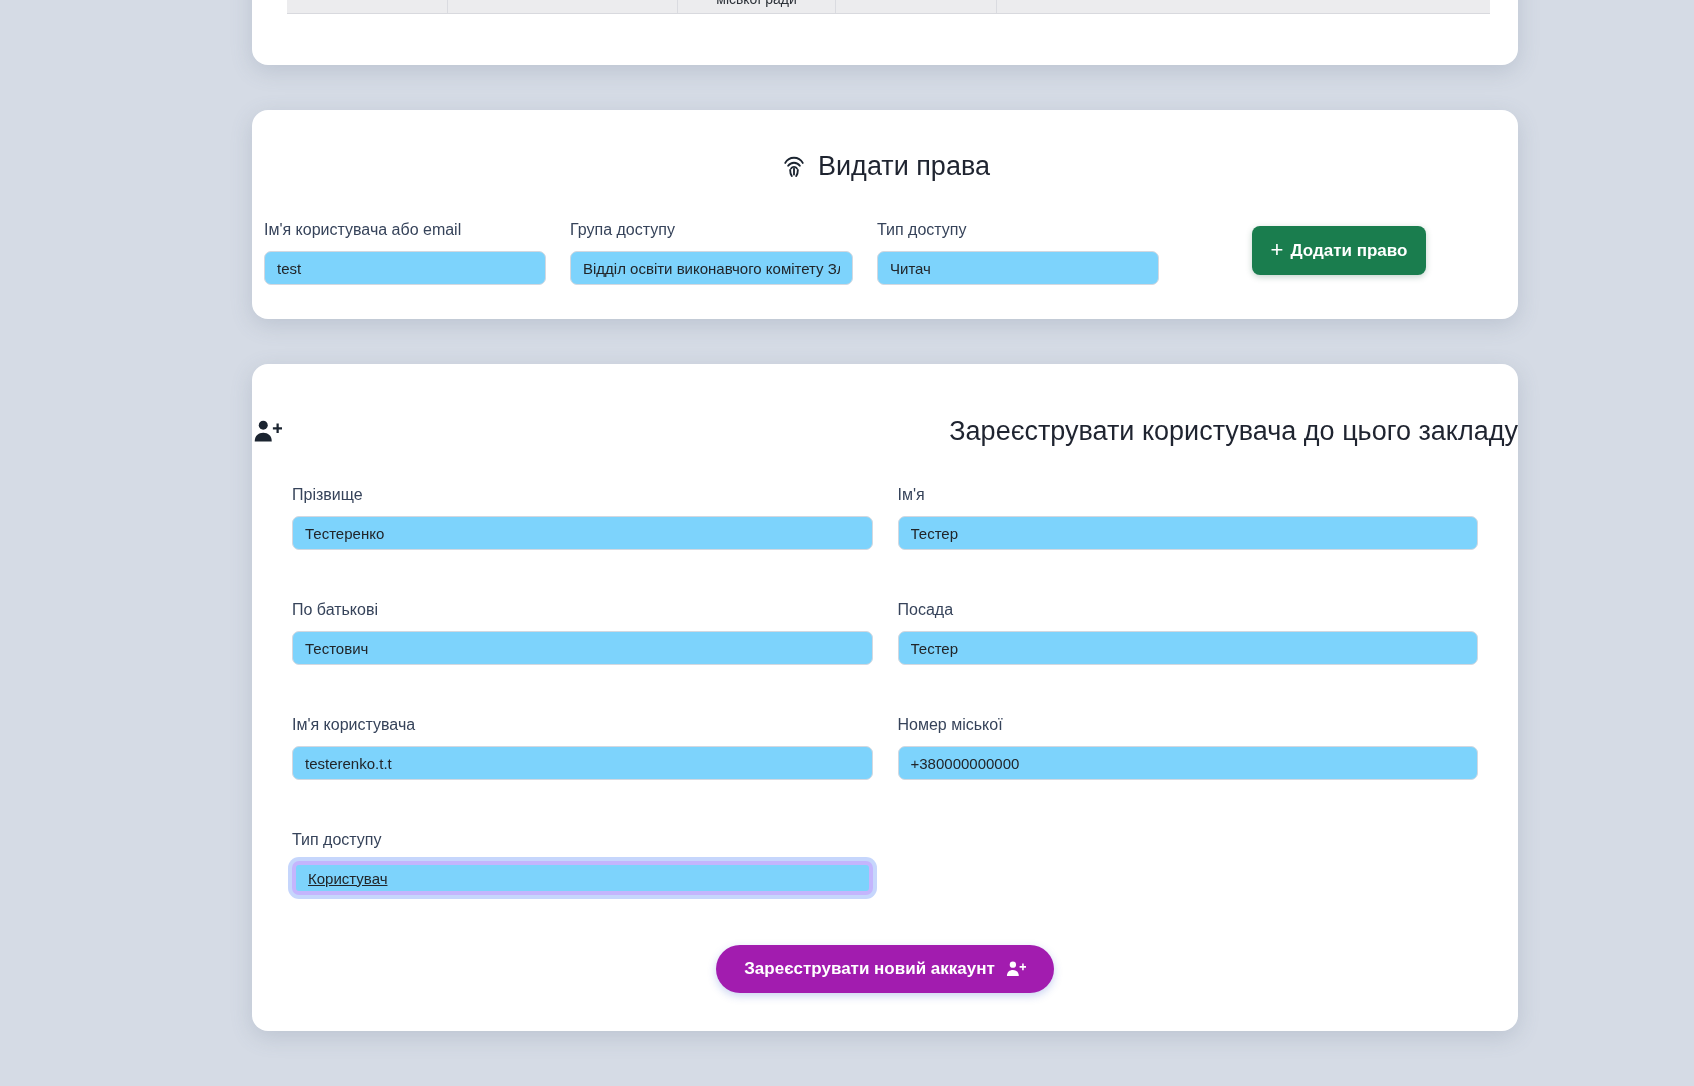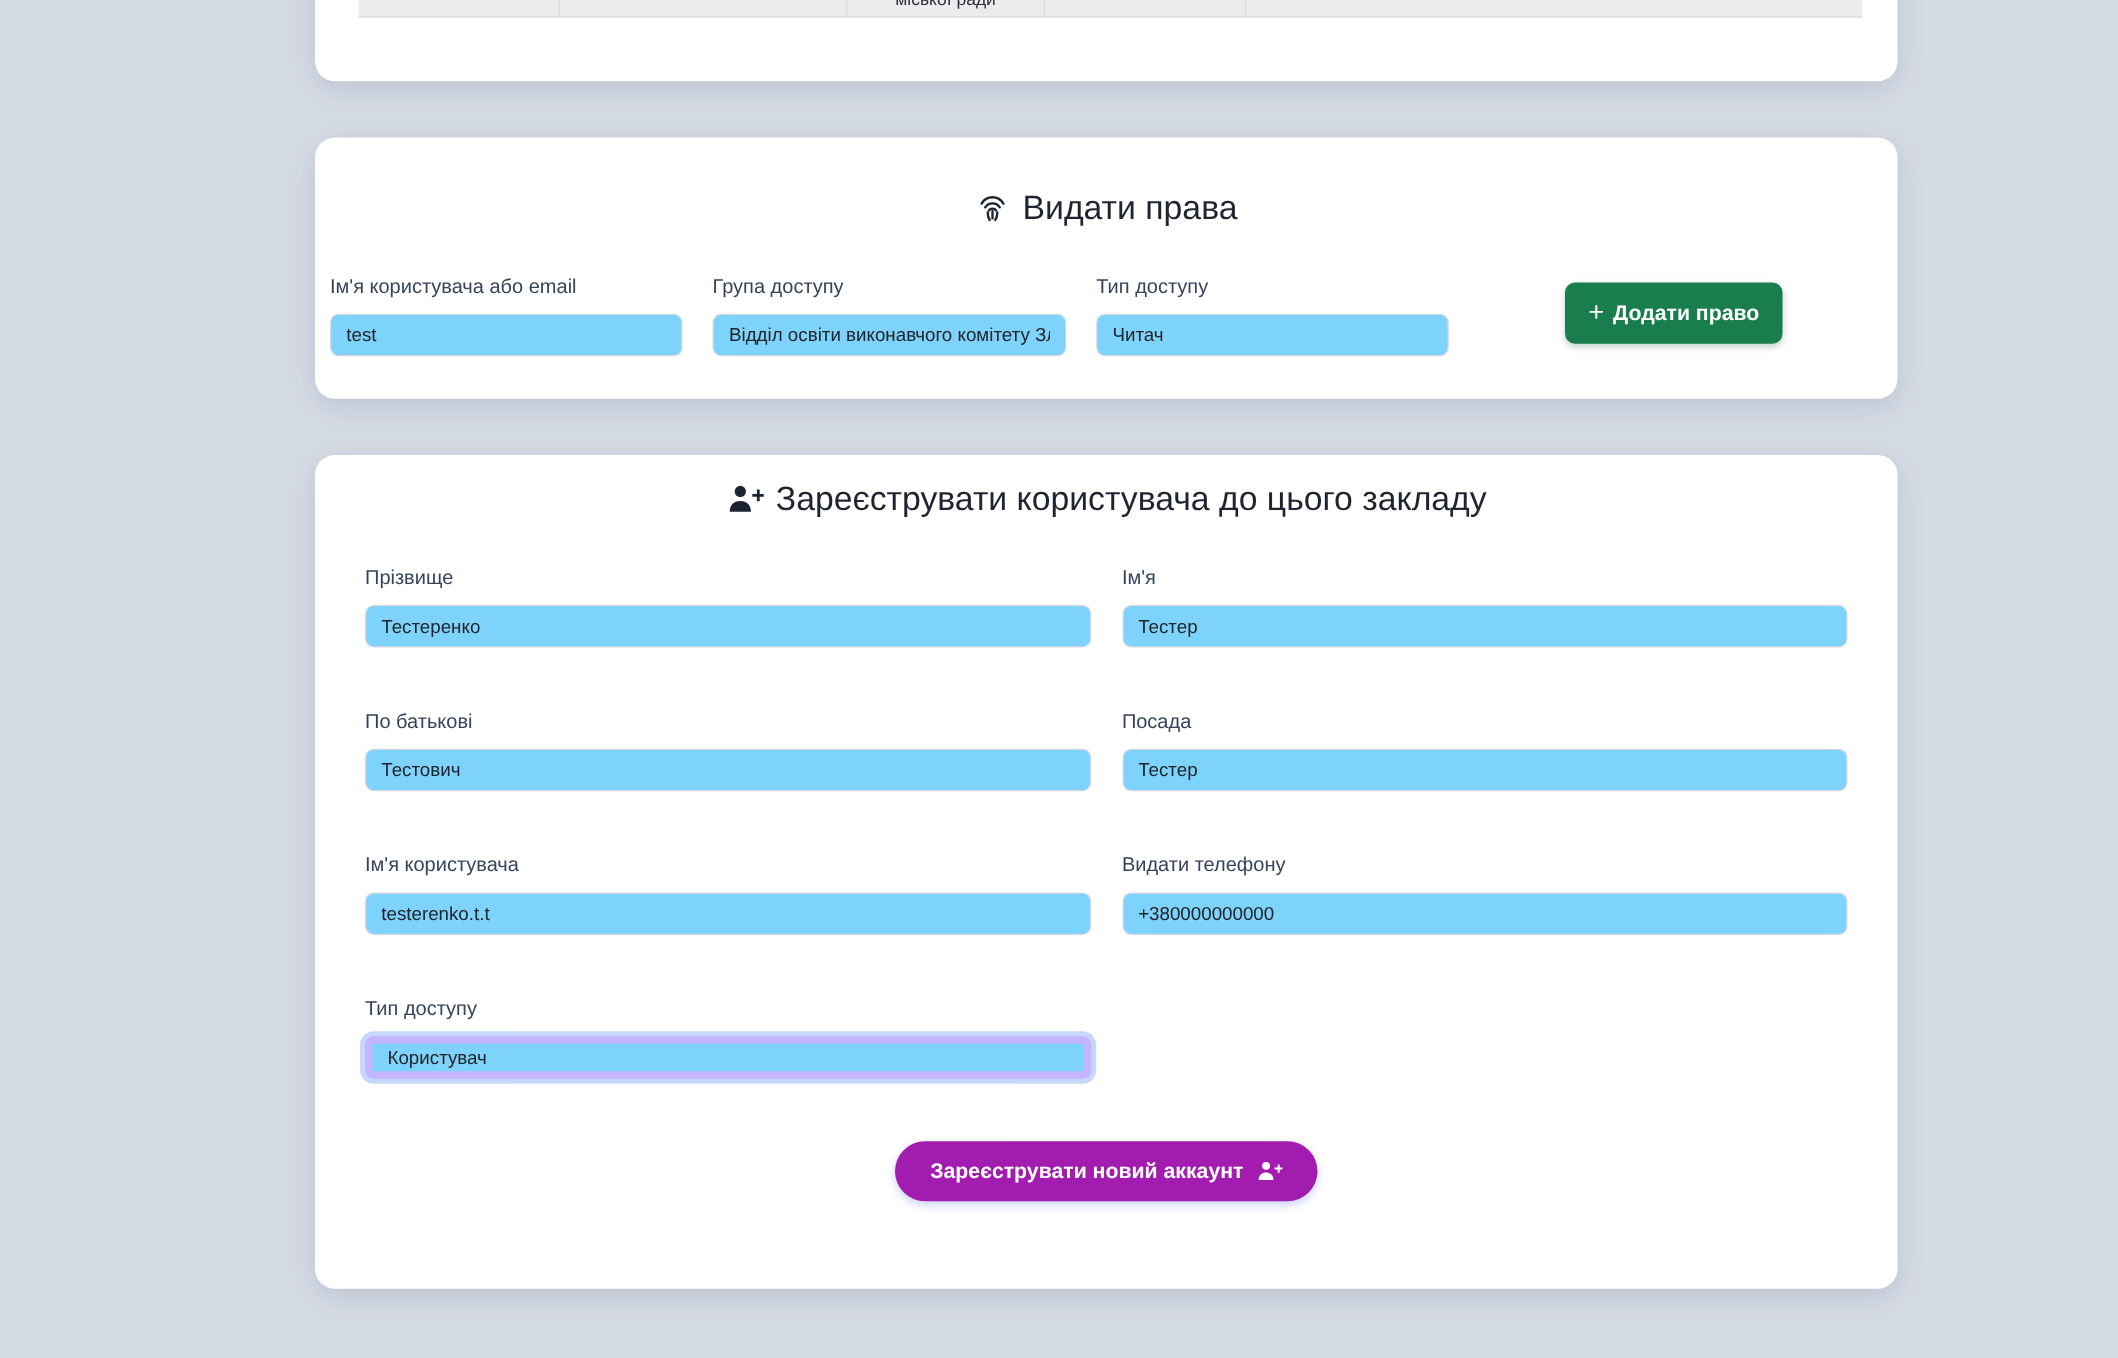--- a/index.html
+++ b/index.html
@@ -45,22 +45,23 @@
     white-space: nowrap;
   }
   .field input {
     width: 100%; height: 34px;
     border: 1px solid #d3d8e0; border-radius: 7px;
     padding: 0 12px; font-size: 15px; color: #212529;
     font-family: "Liberation Sans", sans-serif;
     background: #7dd3fc; outline: none;
   }
   .field input.focused {
-    border: 6px solid #c4b5fd;
+    border: 4px solid #c4b5fd;
     box-shadow: 0 0 0 4px rgba(66,118,244,0.30);
+    text-decoration: underline;
   }
   
   .card.grant-card { top: 110px; height: 209px; }
   .grant-card .card-title { margin-top: 41px; }
   .grant-form {
     position: relative;
     display: flex; padding: 0 12px; margin-top: 39px;
   }
   .grant-form .field { width: 282px; margin-right: 24px; }
   .grant-form .field:nth-child(2) { width: 283px; }
@@ -71,21 +72,21 @@
     background: #1a7d4e; color: #ffffff;
     font-family: "Liberation Sans", sans-serif;
     font-size: 17px; font-weight: bold;
     display: flex; align-items: center; justify-content: center; gap: 7px;
     cursor: pointer;
     box-shadow: 0 2px 6px rgba(20,80,50,0.25);
   }
   .add-btn .plus { font-size: 22px; font-weight: 400; line-height: 1; margin-top: -2px; }
   
   .card.register-card { top: 364px; height: 667px; }
-  .register-card .card-title { margin-top: 20px; }
+  .register-card .card-title { margin-top: 52px; justify-content: space-between; }
   .reg-grid {
     display: grid; grid-template-columns: 1fr 1fr;
     column-gap: 25px; row-gap: 51px;
     padding: 0 40px; margin-top: 39px;
   }
   .input-wrap { position: relative; }
   .mail-badge {
     position: absolute; right: 9px; top: 50%; transform: translateY(-46%);
     width: 24px; cursor: pointer;
   }
@@ -199,21 +200,21 @@
       <label>Посада</label>
       <input type="text" value="Тестер" style="">
     </div>
 
     <div class="field">
       <label>Ім'я користувача</label>
       <input type="text" value="testerenko.t.t" style="">
     </div>
 
     <div class="field">
-      <label>Видати телефону</label>
+      <label>Номер міської</label>
       <input type="text" value="+380000000000" style="">
     </div>
     <div class="field">
       <label>Тип доступу</label>
       <input type="text" class="focused" value="Користувач" style="">
     </div>
   </div>
 
   <div class="submit-row">
     <button class="submit-btn">

